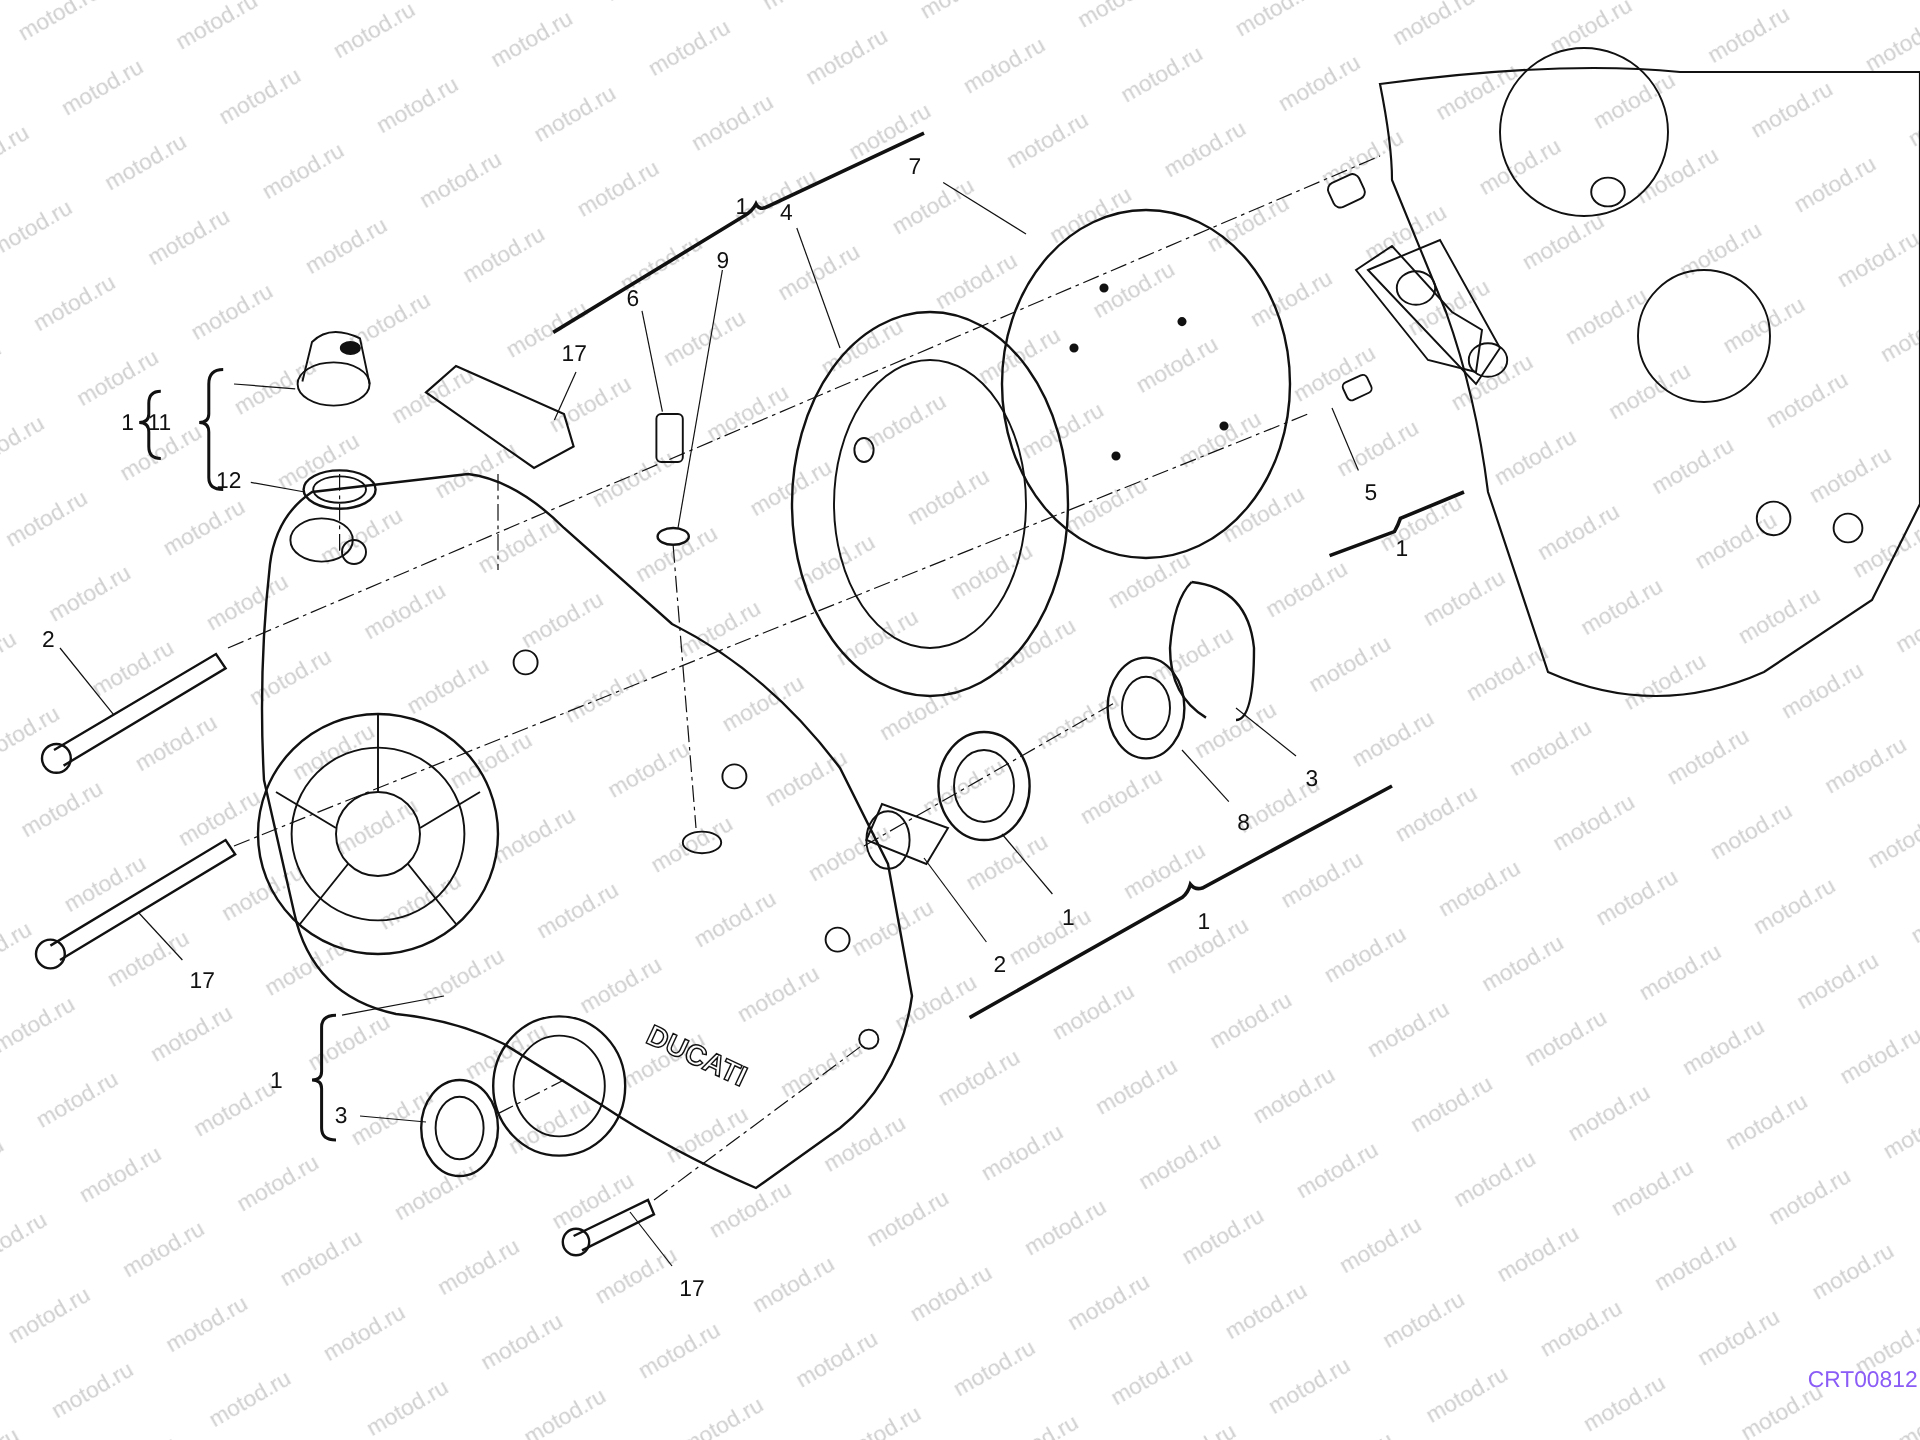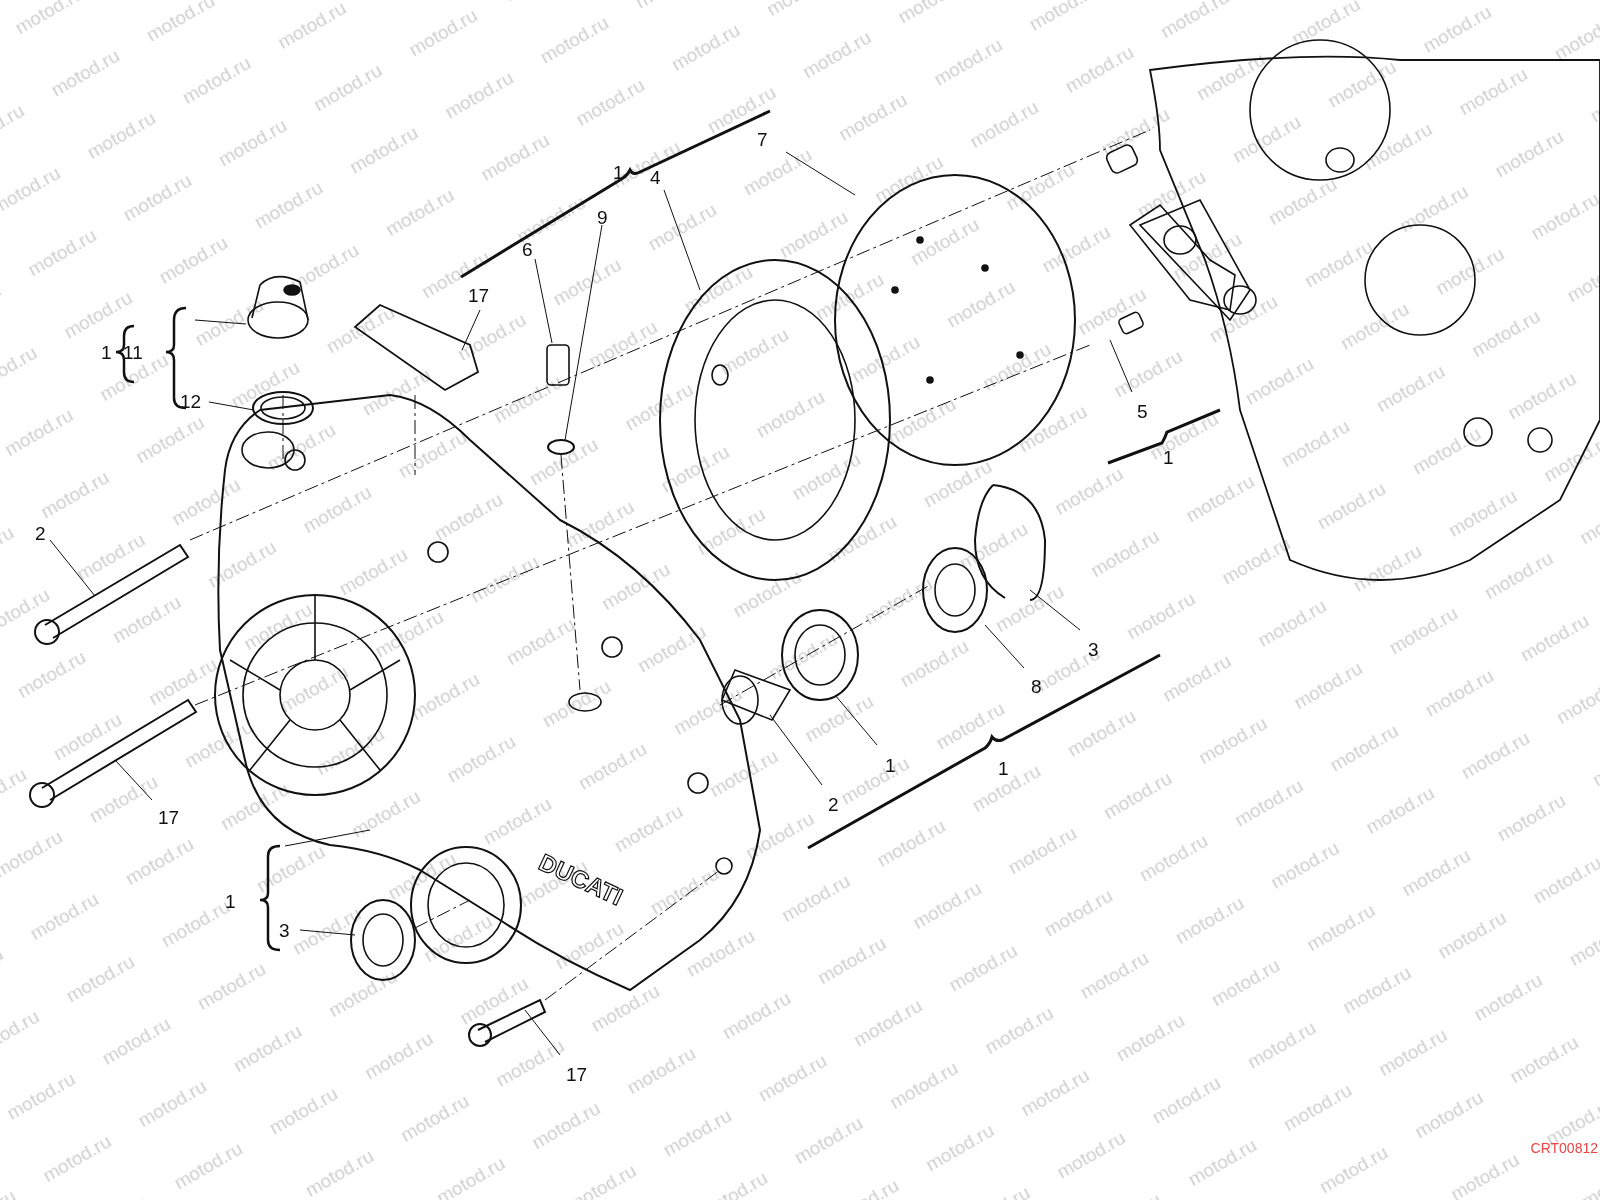--- a/index.html
+++ b/index.html
@@ -1,20 +1,20 @@
 <!DOCTYPE html>
 <html><head>
 <meta charset="utf-8">
 <style>
   html,body{margin:0;padding:0;background:#fff;}
   body{width:1600px;height:1200px;position:relative;overflow:hidden;font-family:"Liberation Sans",sans-serif;}
   #wm{position:absolute;left:0;top:0;width:1600px;height:1200px;pointer-events:none;}
   #dg{position:absolute;left:0;top:0;width:1600px;height:1200px;}
   .lbl{position:absolute;font-size:19px;color:#111;line-height:1;white-space:nowrap;}
-  .code{position:absolute;right:2px;top:1140px;font-size:14px;color:#ef4444;}
+  .code{position:absolute;right:2px;top:1140px;font-size:19px;color:#8b5cf6;}
 </style>
 </head>
 <body>
 
 <svg id="wm" xmlns="http://www.w3.org/2000/svg">
   <defs>
     <pattern id="wmp" width="110" height="72" patternUnits="userSpaceOnUse" patternTransform="rotate(-30)">
       <text x="0" y="40" font-family="Liberation Sans, sans-serif" font-size="19" fill="#cfcfcf">motod.ru</text>
     </pattern>
   </defs>

